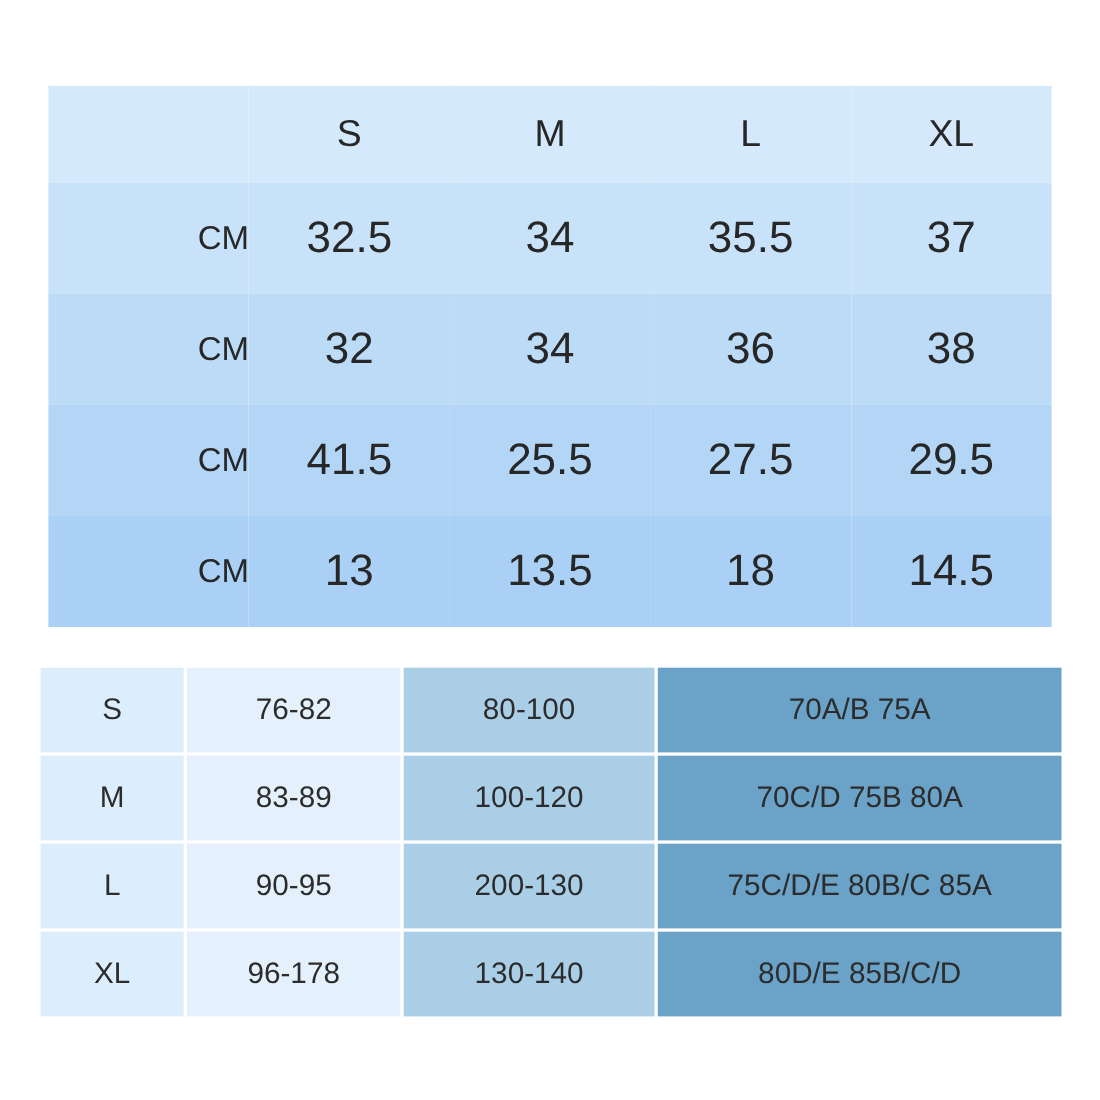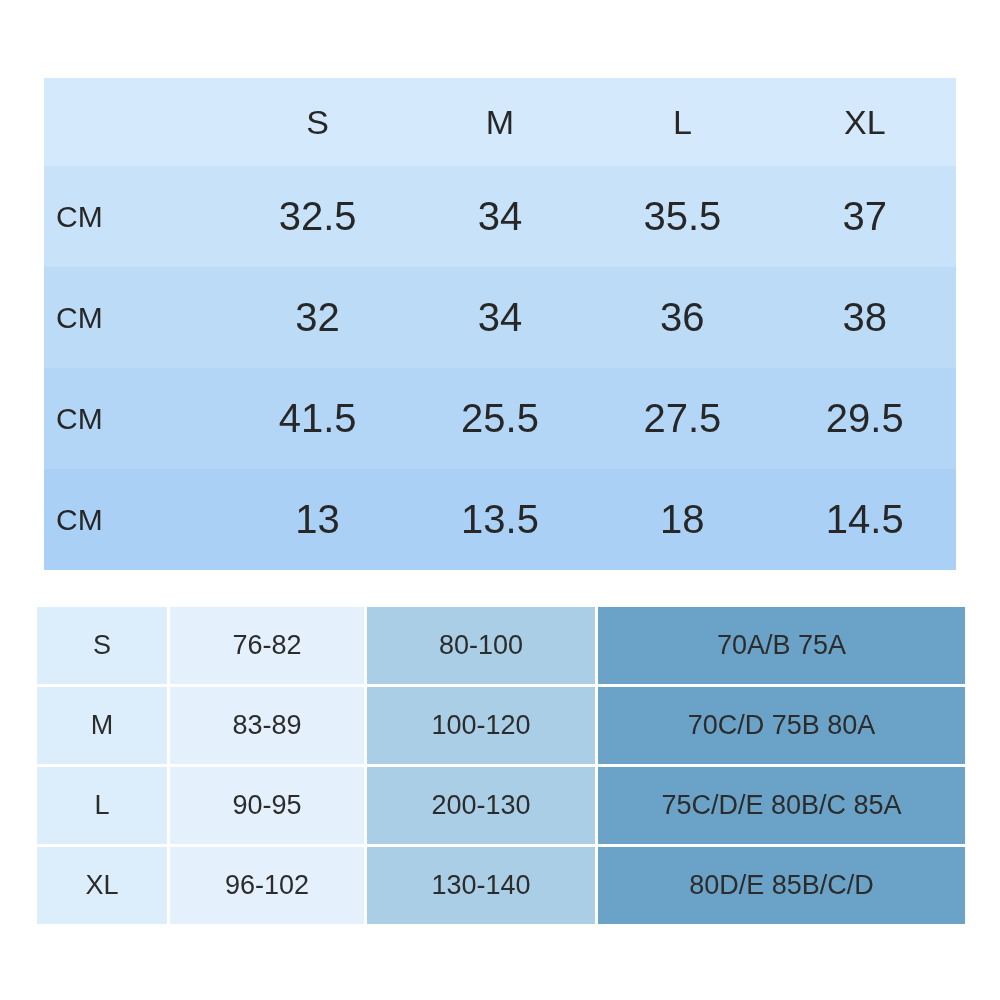--- a/index.html
+++ b/index.html
@@ -35,21 +35,21 @@
     padding: 0;
     height: 101px;
     text-align: center;
     vertical-align: middle;
     font-weight: normal;
     font-size: 40px;
     color: #272727;
   }
   .table1 .row-head {
     font-size: 30px;
-    text-align: left;
+    text-align: right;
     padding-left: 12px;
   }
   .table1 thead td {
     height: 88px;
     font-size: 34px;
   }
   .t1-r0 { background: #d4e9fb; }
   .t1-r1 { background: #c8e2f9; }
   .t1-r2 { background: #bcdbf7; }
   .t1-r3 { background: #b3d6f6; }
@@ -145,20 +145,20 @@
         <td class="c4">70C/D 75B 80A</td>
       </tr>
       <tr>
         <td class="c1">L</td>
         <td class="c2">90-95</td>
         <td class="c3">200-130</td>
         <td class="c4">75C/D/E 80B/C 85A</td>
       </tr>
       <tr>
         <td class="c1">XL</td>
-        <td class="c2">96-102</td>
+        <td class="c2">96-178</td>
         <td class="c3">130-140</td>
         <td class="c4">80D/E 85B/C/D</td>
       </tr>
     </tbody>
   </table>
 
 </div>
 
 </body></html>

